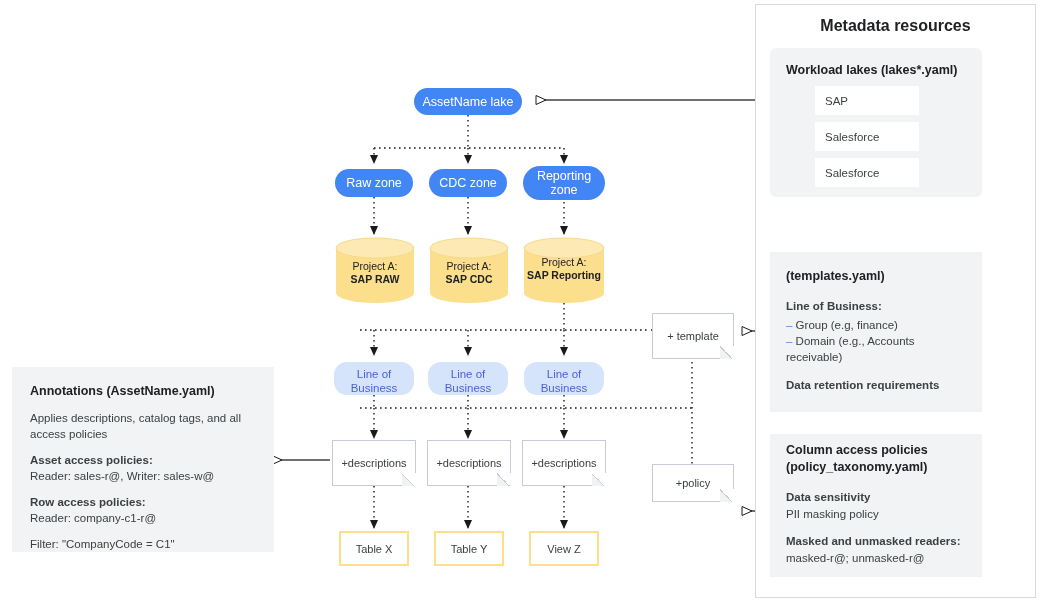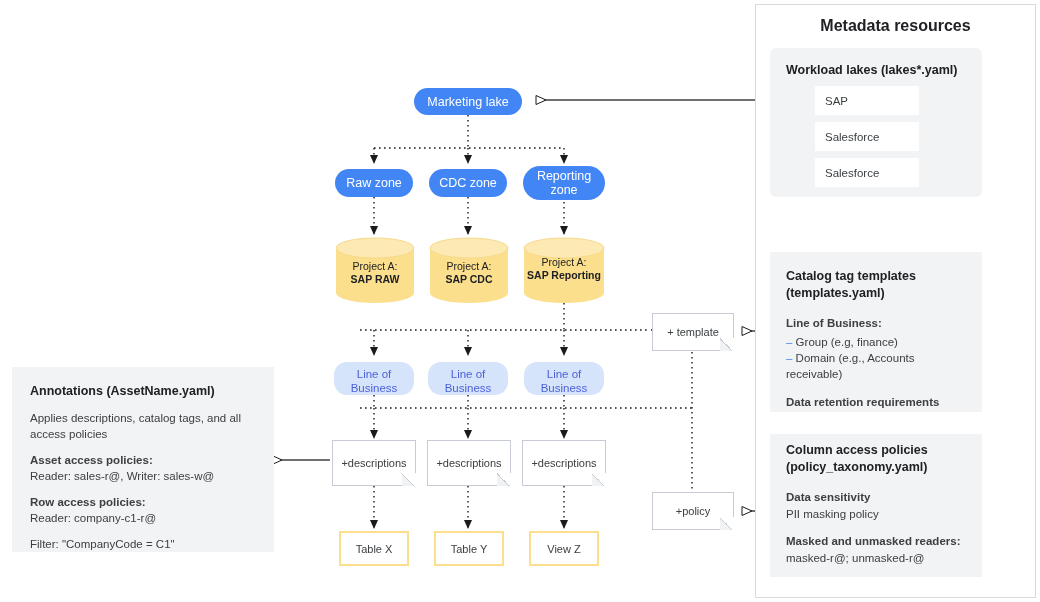--- a/index.html
+++ b/index.html
@@ -117,21 +117,21 @@
 
     <path d="M775,331 L742,331" marker-end="url(#hollowLeft)"></path>
 
     <path d="M775,511 L742,511" marker-end="url(#hollowLeft)"></path>
 
     <path d="M272,460 L330,460" marker-end="url(#hollowLeft)" transform="rotate(180 301 460)"></path>
   </g>
 </svg>
 
 <div class="abs pill" style="left:414px;top:88px;width:108px;height:27px;">
-  <span>Marketing lake</span>
+  <span>AssetName lake</span>
 </div>
 
 <div class="abs pill" style="left:335px;top:169px;width:78px;height:28px;">
   <span>Raw zone</span>
 </div>
 <div class="abs pill" style="left:429px;top:169px;width:78px;height:28px;">
   <span>CDC zone</span>
 </div>
 <div class="abs pill" style="left:523px;top:166px;width:82px;height:34px;">
   <span>Reporting zone</span>
@@ -186,25 +186,25 @@
 </div>
 <div class="abs note" style="left:427px;top:440px;width:84px;height:46px;">
   <span>+descriptions</span>
   <span class="fold"></span>
 </div>
 <div class="abs note" style="left:522px;top:440px;width:84px;height:46px;">
   <span>+descriptions</span>
   <span class="fold"></span>
 </div>
 
-<div class="abs note" style="left:652px;top:313px;width:82px;height:38px;">
+<div class="abs note" style="left:652px;top:313px;width:82px;height:46px;">
   <span>+ template</span>
   <span class="fold"></span>
 </div>
-<div class="abs note" style="left:652px;top:492px;width:82px;height:38px;">
+<div class="abs note" style="left:652px;top:464px;width:82px;height:38px;">
   <span>+policy</span>
   <span class="fold"></span>
 </div>
 
 <div class="abs tbl" style="left:339px;top:531px;width:70px;height:35px;">
   <span>Table X</span>
 </div>
 <div class="abs tbl" style="left:434px;top:531px;width:70px;height:35px;">
   <span>Table Y</span>
 </div>
@@ -233,21 +233,20 @@
   <span>SAP</span>
 </div>
 <div class="abs lakeitem" style="left:815px;top:122px;width:104px;height:29px;">
   <span>Salesforce</span>
 </div>
 <div class="abs lakeitem" style="left:815px;top:158px;width:104px;height:29px;">
   <span>Salesforce</span>
 </div>
 
 <div class="abs card" style="left:770px;top:252px;width:212px;height:160px;padding:16px 16px;">
-  <h3>Catalog tag templates</h3>
   <h3 style="margin-bottom:13px;">(templates.yaml)</h3>
   <p class="blue" style="margin-bottom:3px;">Line of Business:</p>
   <p>
     <span class="dash">–</span>
     <span>Group (e.g, finance)</span>
   </p>
   <p style="margin-bottom:12px;">
     <span class="dash">–</span>
     <span>Domain (e.g., Accounts receivable)</span>
   </p>

